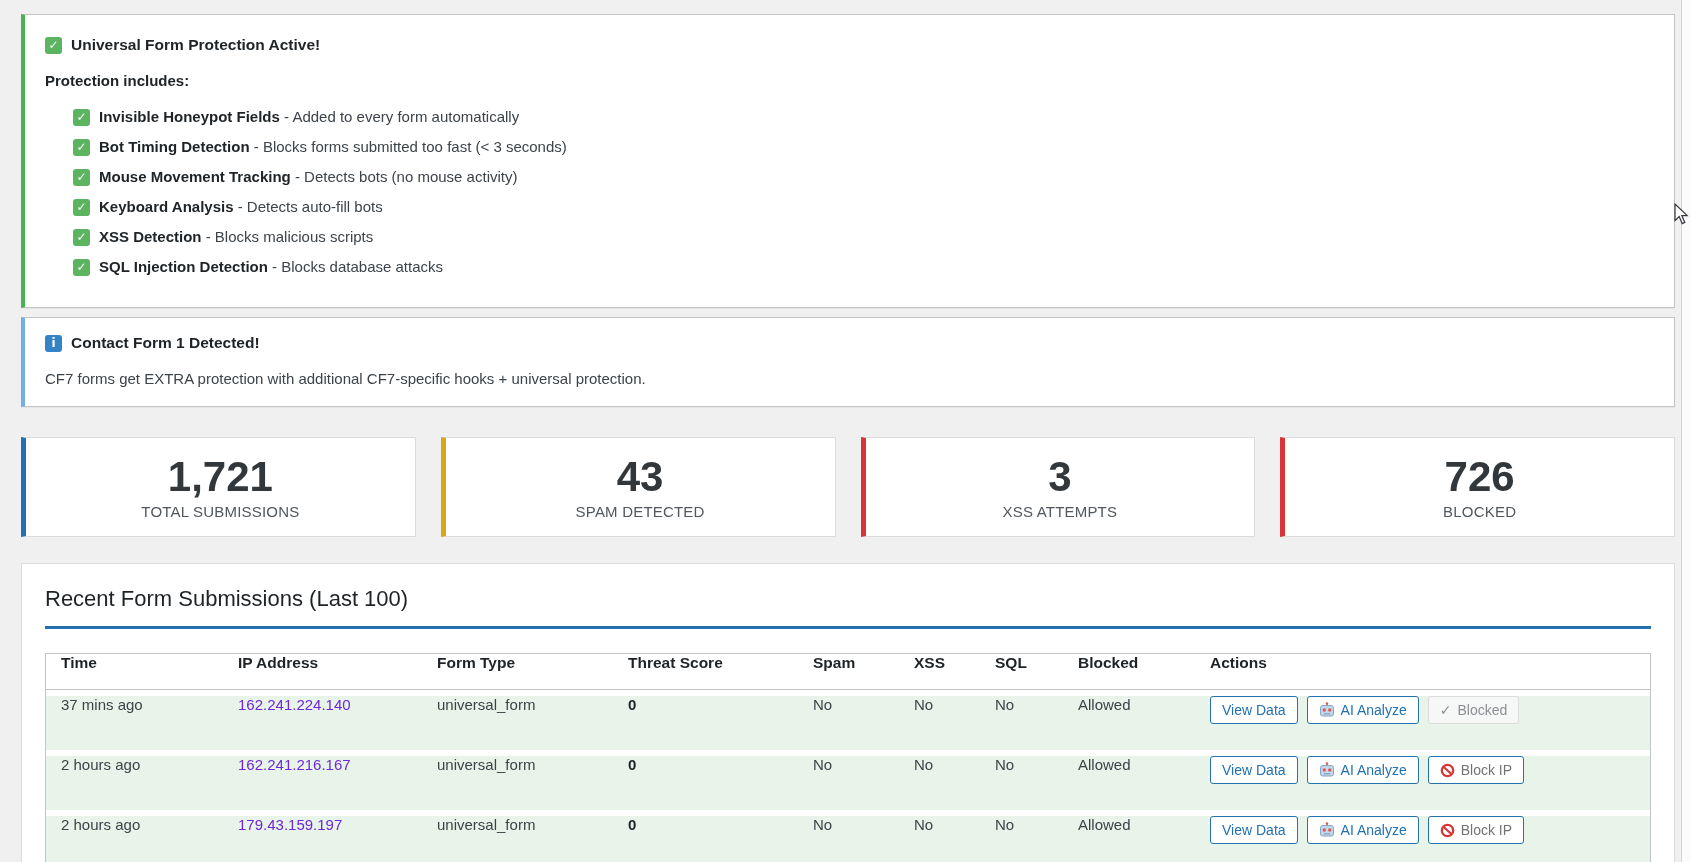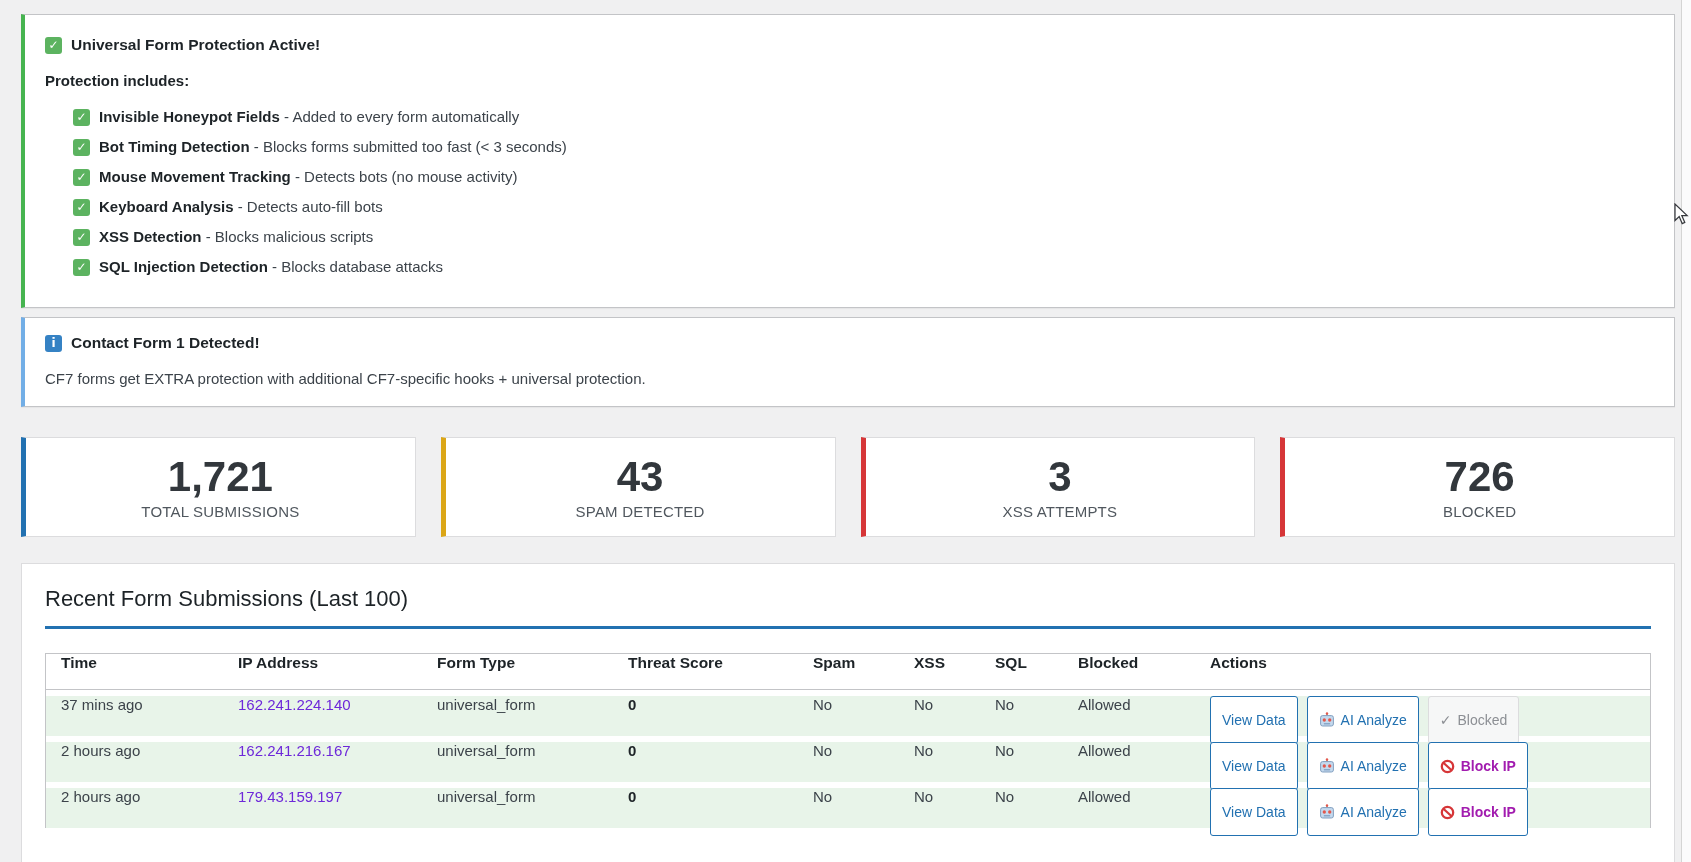--- a/index.html
+++ b/index.html
@@ -57,37 +57,37 @@
     background: #fff; border: 1px solid #dcdcde;
     margin-top: 26px; padding: 22px 23px 40px 23px; min-height: 280px;
   }
   .panel-title { font-size: 22px; font-weight: normal; color: #1d2327; line-height: 26px; }
   .blue-rule { height: 3px; background: #2271b1; margin-top: 14px; }
 
   .tbl { margin-top: 24px; border: 1px solid #c3c4c7; border-bottom: none; }
   .trow { display: flex; align-items: flex-start; }
   .thead { height: 36px; background: #fff; border-bottom: 1px solid #c3c4c7;
            font-weight: bold; color: #1d2327; font-size: 15.5px; }
-  .tr-data { height: 40px; background: #e8f4e9; margin-top: 6px; font-size: 15px; }
+  .tr-data { height: 54px; background: #e8f4e9; margin-top: 6px; font-size: 15px; }
   .tr-data:first-of-type { margin-top: 2px; }
   .cell { padding-left: 15px; overflow: hidden; white-space: nowrap; }
   .c1 { width: 177px; } .c2 { width: 199px; } .c3 { width: 191px; }
   .c4 { width: 185px; } .c5 { width: 101px; } .c6 { width: 81px; }
   .c7 { width: 83px; }  .c8 { width: 132px; } .c9 { flex: 1; display: flex; gap: 9px; align-items: center; }
   .ip-link { color: #6d28d9; text-decoration: none; font-weight: normal; cursor: pointer; }
   .score { font-weight: bold; color: #1d2327; }
 
   
   .btn {
     display: inline-flex; align-items: center; gap: 6px;
     background: #fff; border: 1px solid #2271b1; border-radius: 3px;
     color: #2271b1; font-size: 14px; font-family: inherit;
-    padding: 15px 11px; line-height: 16px; cursor: pointer; white-space: nowrap;
-  }
-  .btn-danger { color: #a21caf; font-weight: bold; }
+    padding: 5px 11px; line-height: 16px; cursor: pointer; white-space: nowrap;
+  }
+  .btn-danger { color: #737373; }
   .btn-disabled {
     background: #f6f7f7; border-color: #dcdcde; color: #8c8f94; cursor: default;
   }
   .btn svg { display: block; }
   .glyph-check { font-family: "DejaVu Sans", sans-serif; }
 
   
   .scrollbar-strip {
     position: absolute; top: 0; right: 0; width: 10px; height: 862px;
     background: #fbfbfc; border-left: 1px solid #d5d5d5;

